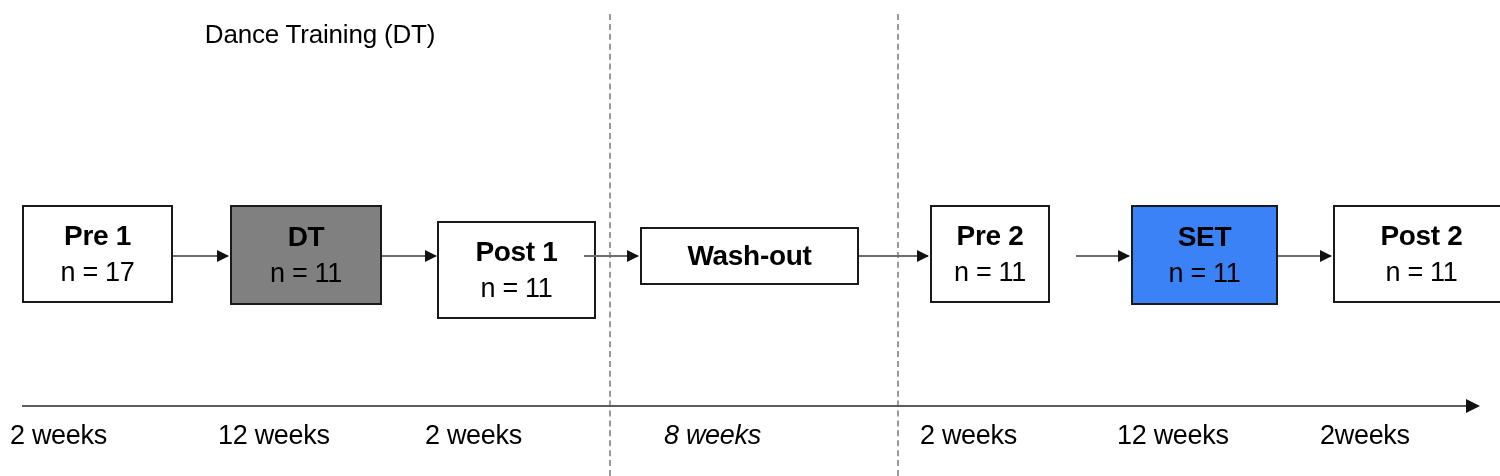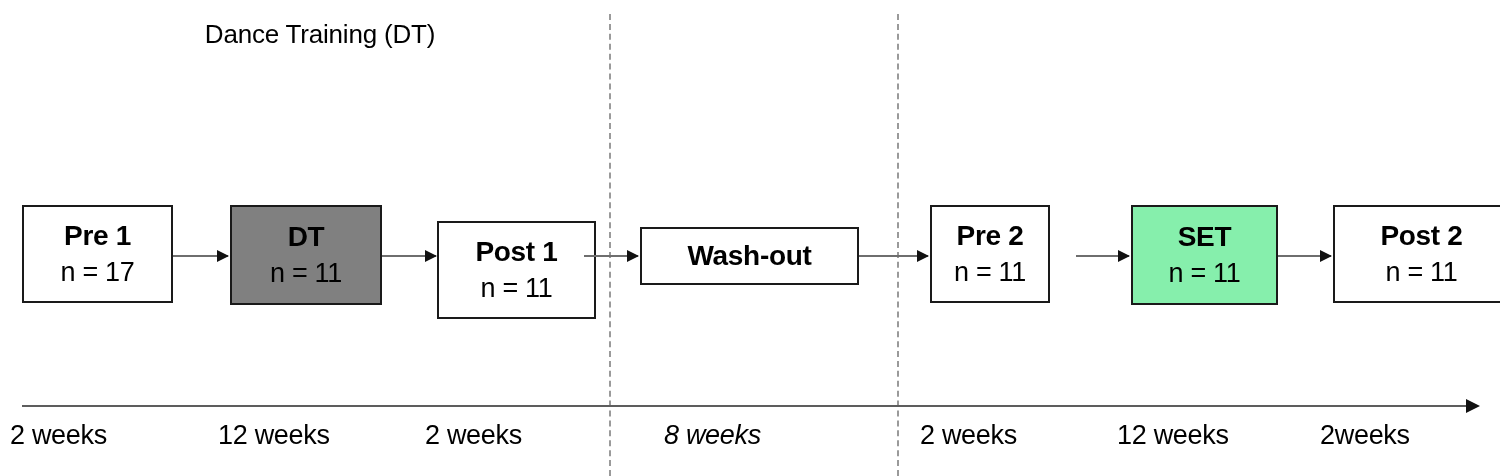--- a/index.html
+++ b/index.html
@@ -66,21 +66,21 @@
     font-weight: bold;
     letter-spacing: -0.3px;
   }
   .box .b-sub {
     font-size: 27px;
     font-weight: normal;
     letter-spacing: -0.3px;
     margin-top: 4px;
   }
   .box.fill-dark  { background: #808080; }
-  .box.fill-light { background: #86efac; }
+  .box.fill-light { background: #3b82f6; }
 
   #box-pre1   { left: 22px;   top: 205px; width: 151px; height: 98px; }
   #box-dt     { left: 230px;  top: 205px; width: 152px; height: 100px; }
   #box-post1  { left: 437px;  top: 205px; width: 159px; height: 98px; margin-top: 16px; }
   #box-wash   { left: 640px;  top: 227px; width: 219px; height: 58px; }
   #box-pre2   { left: 930px;  top: 205px; width: 120px; height: 98px; }
   #box-set    { left: 1131px; top: 205px; width: 147px; height: 100px; }
   #box-post2  { left: 1333px; top: 205px; width: 177px; height: 98px; }
 
   

